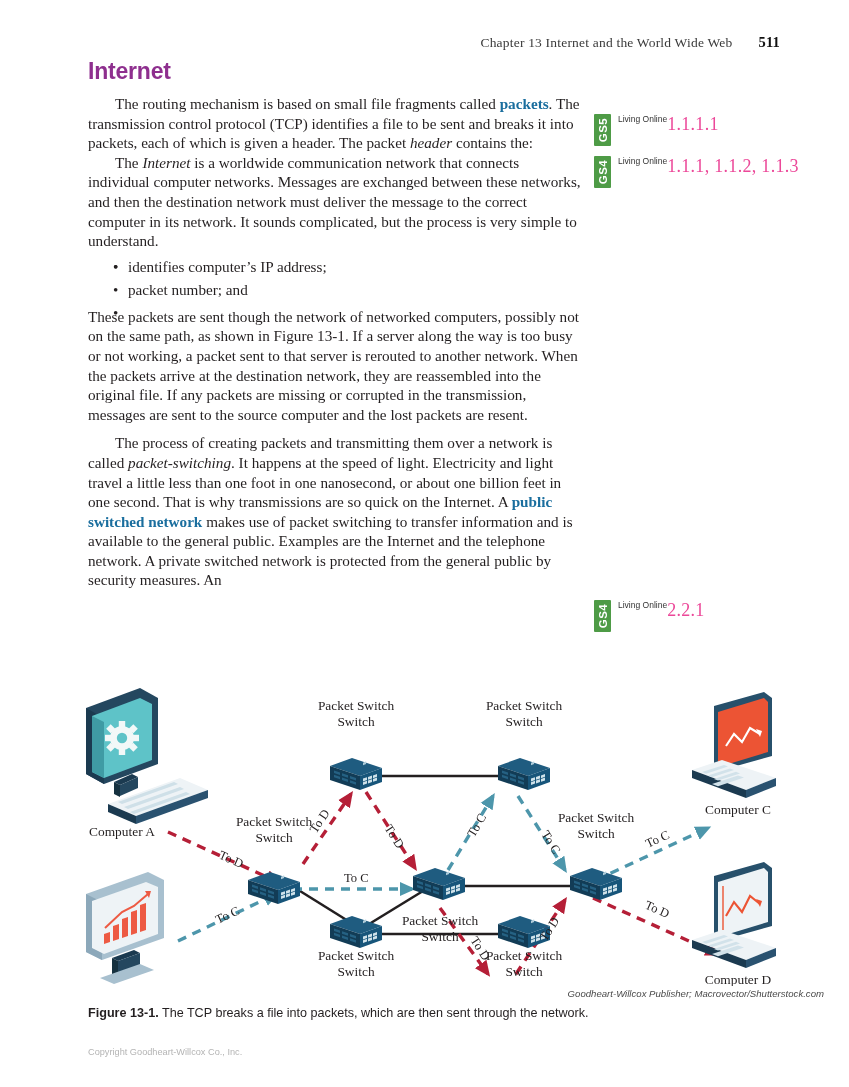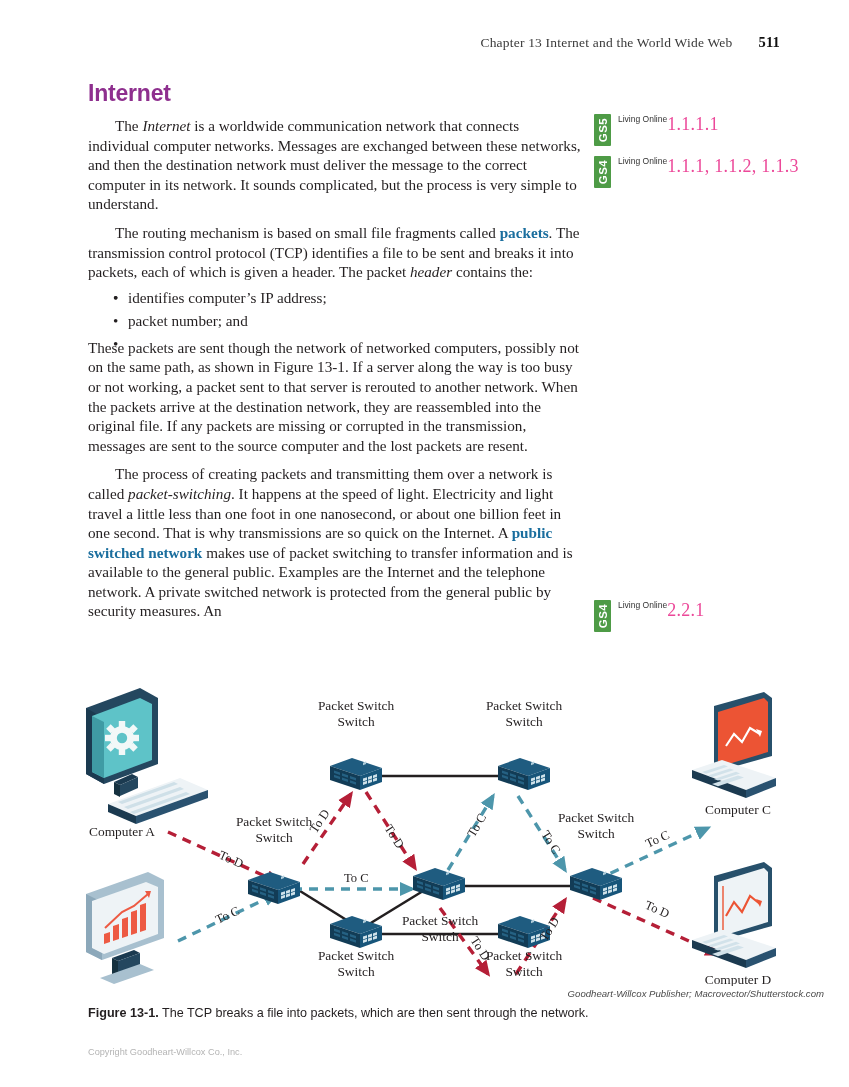--- a/index.html
+++ b/index.html
@@ -12,21 +12,21 @@
   
   .runhead{
     position:absolute;left:0;top:34px;width:780px;text-align:right;
     font-family:"Liberation Serif",serif;font-size:13.5px;color:#3a3a3a;
     letter-spacing:.2px;
   }
   .runhead .chap{margin-right:26px;}
   .runhead .pno{font-weight:bold;font-size:14.5px;color:#111;}
 
   
-  .col{position:absolute;left:88px;top:80px;width:495px;}
+  .col{position:absolute;left:88px;top:58px;width:495px;}
   h1.sec{
     font-family:"Liberation Sans",sans-serif;
     font-size:23px;font-weight:bold;color:#8e2f8e;
     margin:0 0 9px 0;letter-spacing:-.2px;
   }
   p.body{
     margin:0 0 0 0;font-size:15.2px;line-height:19.6px;
     text-align:left;color:#231f20;
   }
   p.ind{text-indent:27px;}
@@ -80,23 +80,23 @@
 
 <div class="page">
 
   <div class="runhead">
     <span class="chap">Chapter 13  Internet and the World Wide Web</span><span class="pno">511</span>
   </div>
 
   <div class="col">
     <h1 class="sec">Internet</h1>
 
+    <p class="body ind" style="margin-top:9px"><span>The routing mechanism is based on small file fragments called </span><span class="kt">packets</span><span>. The transmission control protocol (TCP) identifies a file to be sent and breaks it into packets, each of which is given a header. The packet </span><span class="it">header</span><span> contains the:</span></p>
+
     <p class="body ind"><span>The </span><span class="it">Internet</span><span> is a worldwide communication network that connects individual computer networks. Messages are exchanged between these networks, and then the destination network must deliver the message to the correct computer in its network. It sounds complicated, but the process is very simple to understand.</span></p>
-
-    <p class="body ind" style="margin-top:9px"><span>The routing mechanism is based on small file fragments called </span><span class="kt">packets</span><span>. The transmission control protocol (TCP) identifies a file to be sent and breaks it into packets, each of which is given a header. The packet </span><span class="it">header</span><span> contains the:</span></p>
 
     <ul class="bul">
       <li><span class="dot">•</span></li>
       <li><span class="dot">•</span><span>identifies computer’s IP address;</span></li>
       <li><span class="dot">•</span><span>packet number; and</span></li>
       <li><span class="dot">•</span></li>
     </ul>
 
     <p class="body" style="margin-top:4px">These packets are sent though the network of networked computers, possibly not on the same path, as shown in Figure 13-1. If a server along the way is too busy or not working, a packet sent to that server is rerouted to another network. When the packets arrive at the destination network, they are reassembled into the original file. If any packets are missing or corrupted in the transmission, messages are sent to the source computer and the lost packets are resent.</p>
 

